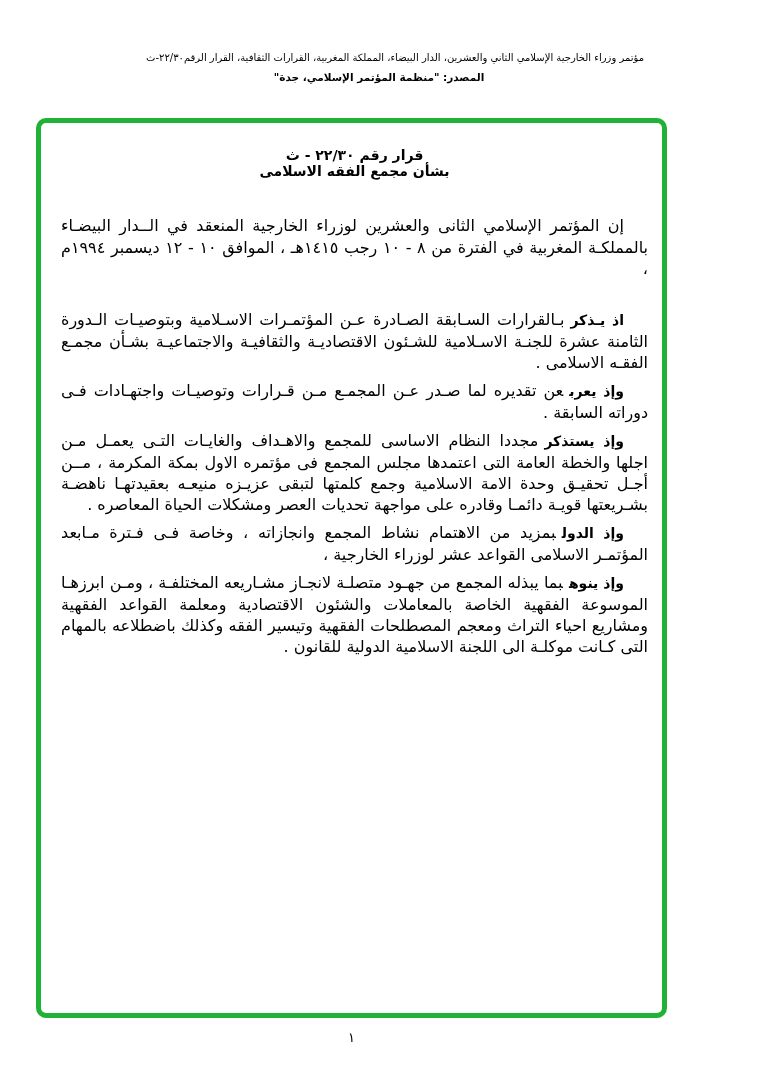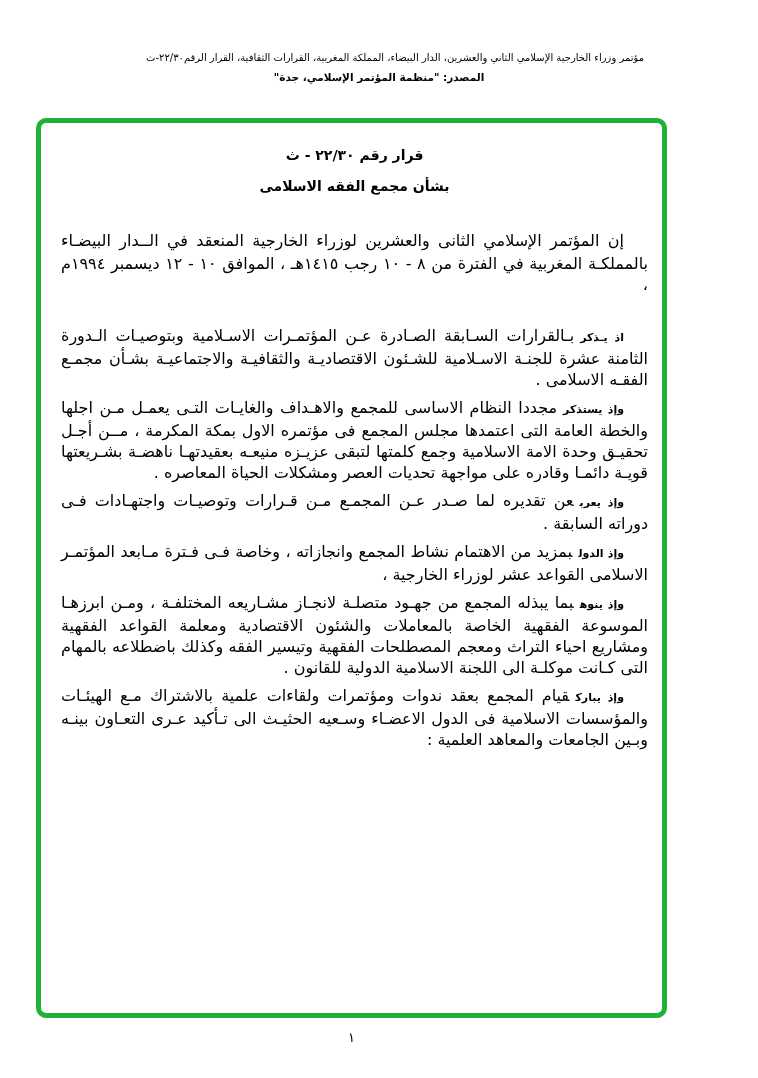--- a/index.html
+++ b/index.html
@@ -39,35 +39,35 @@
     border: 5px solid #20b236;
     border-radius: 10px;
     direction: rtl;
     padding: 24px 14px 0 20px;
   }
   .title {
     text-align: center;
     font-weight: bold;
     font-size: 14px;
   }
-  .title.t2 { margin-top: 15px; }
+  .title.t2 { }
   .body-text {
     margin-top: 36px;
     font-size: 16px;
     line-height: 21px;
     text-align: justify;
   }
   .body-text p {
     text-indent: 24px;
     margin-top: 7px;
   }
   .body-text p.opening { margin-bottom: 30px; }
   .lead {
     font-weight: bold;
-    font-size: 11px;
+    font-size: 14px;
     margin-left: 6px;
   }
   .lead:empty { margin-left: 0; }
   .page-number {
     position: absolute;
     top: 1030px;
     left: 36px;
     width: 631px;
     text-align: center;
     font-size: 13px;
@@ -83,25 +83,24 @@
 
 <main class="frame" style="border-color: rgb(32, 178, 54);">
   <div class="title t1">قرار رقم ٢٢/٣٠ - ث</div>
   <div class="title t2">بشأن مجمع الفقه الاسلامى</div>
 
   <div class="body-text">
     <p class="opening"><span class="lead"></span><span>إن المؤتمر الإسلامي الثانى والعشرين لوزراء الخارجية المنعقد في الــدار البيضـاء بالمملكـة المغربية في الفترة من ٨ - ١٠ رجب ١٤١٥هـ ، الموافق ١٠ - ١٢ ديسمبر ١٩٩٤م ،</span></p>
 
     <p><span class="lead">اذ يـذكر</span><span>بـالقرارات السـابقة الصـادرة عـن المؤتمـرات الاسـلامية وبتوصيـات الـدورة الثامنة عشرة للجنـة الاسـلامية للشـئون الاقتصاديـة والثقافيـة والاجتماعيـة بشـأن مجمـع الفقـه الاسلامى .</span></p>
 
+    <p><span class="lead">وإذ يعرب</span><span>عن تقديره لما صـدر عـن المجمـع مـن قـرارات وتوصيـات واجتهـادات فـى دوراته السابقة .</span></p>
+
     <p><span class="lead">وإذ يستذكر</span><span>مجددا النظام الاساسى للمجمع والاهـداف والغايـات التـى يعمـل مـن اجلها والخطة العامة التى اعتمدها مجلس المجمع فى مؤتمره الاول بمكة المكرمة ، مــن أجـل تحقيـق وحدة الامة الاسلامية وجمع كلمتها لتبقى عزيـزه منيعـه بعقيدتهـا ناهضـة بشـريعتها قويـة دائمـا وقادره على مواجهة تحديات العصر ومشكلات الحياة المعاصره .</span></p>
-
-    <p><span class="lead">وإذ يعرب</span><span>عن تقديره لما صـدر عـن المجمـع مـن قـرارات وتوصيـات واجتهـادات فـى دوراته السابقة .</span></p>
 
     <p><span class="lead">وإذ الدول</span><span>بمزيد من الاهتمام نشاط المجمع وانجازاته ، وخاصة فـى فـترة مـابعد المؤتمـر الاسلامى القواعد عشر لوزراء الخارجية ،</span></p>
 
     <p><span class="lead">وإذ ينوه</span><span>بما يبذله المجمع من جهـود متصلـة لانجـاز مشـاريعه المختلفـة ، ومـن ابرزهـا الموسوعة الفقهية الخاصة بالمعاملات والشئون الاقتصادية ومعلمة القواعد الفقهية ومشاريع احياء التراث ومعجم المصطلحات الفقهية وتيسير الفقه وكذلك باضطلاعه بالمهام التى كـانت موكلـة الى اللجنة الاسلامية الدولية للقانون .</span></p>
 
-    <p><span class="lead">وإذ يبارك</span><span>قيام المجمع بعقد ندوات ومؤتمرات ولقاءات علمية بالاشتراك مـع الهيئـات والمؤسسات الاسلامية فى الدول الاعضـاء وسـعيه الحثيـث الى تـأكيد عـرى التعـاون بينـه وبـين الجامعات والمعاهد العلمية :</span></p>
   </div>
 </main>
 
 <div class="page-number">١</div>
 
 </body></html>

